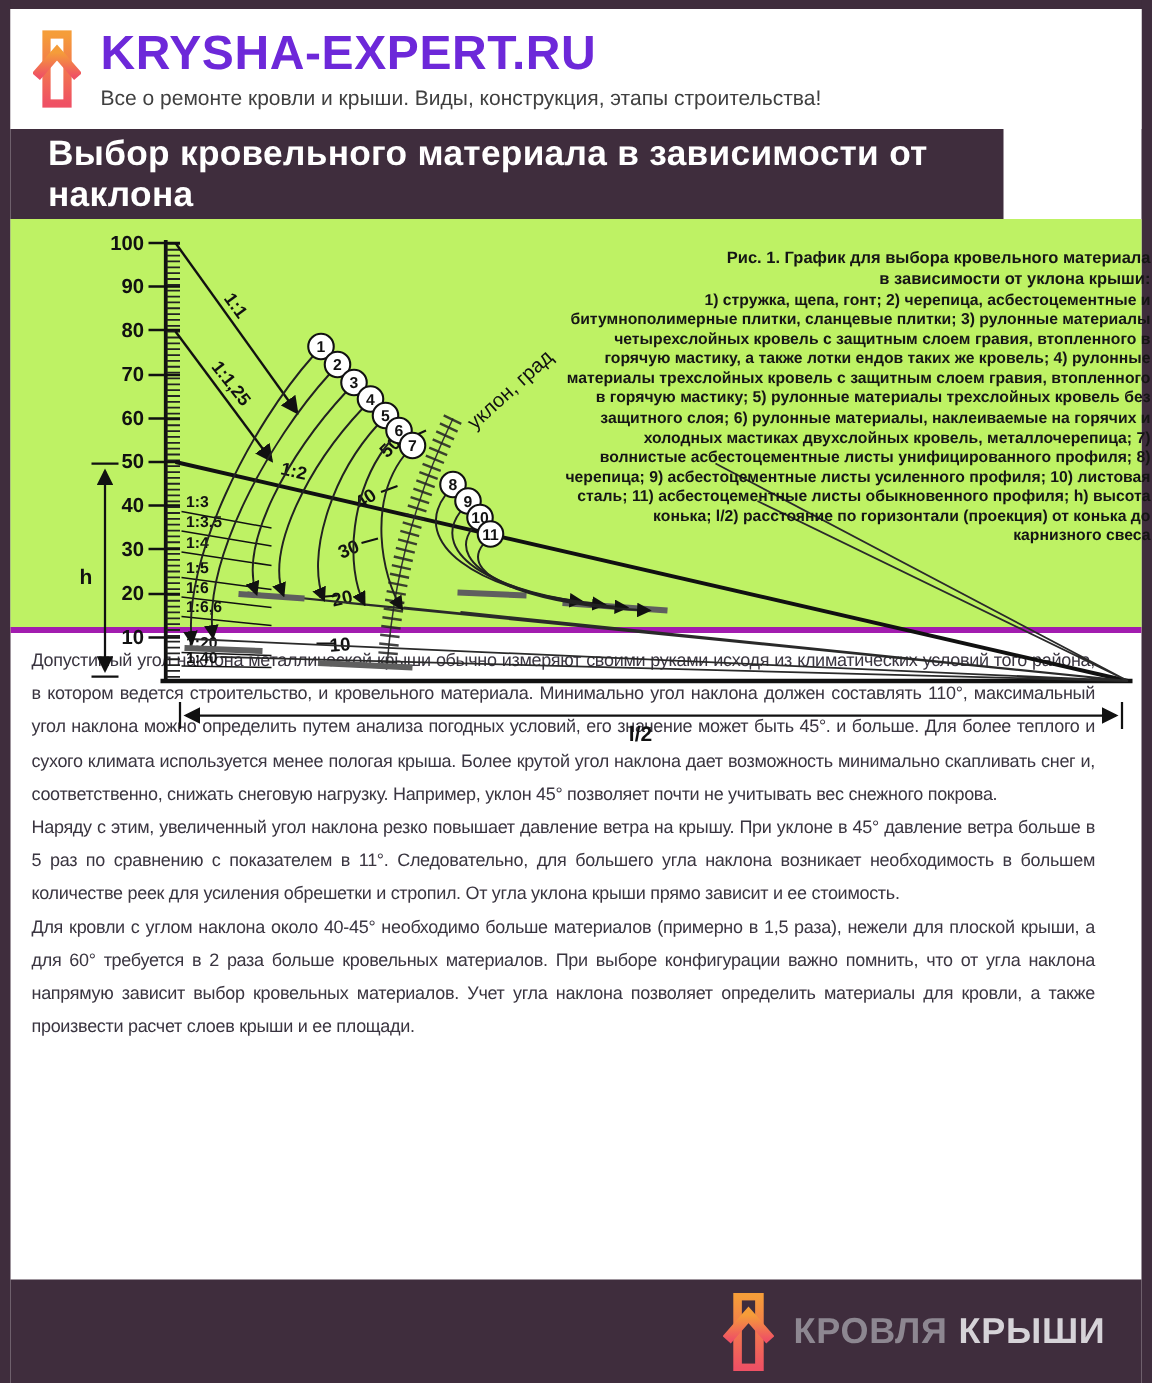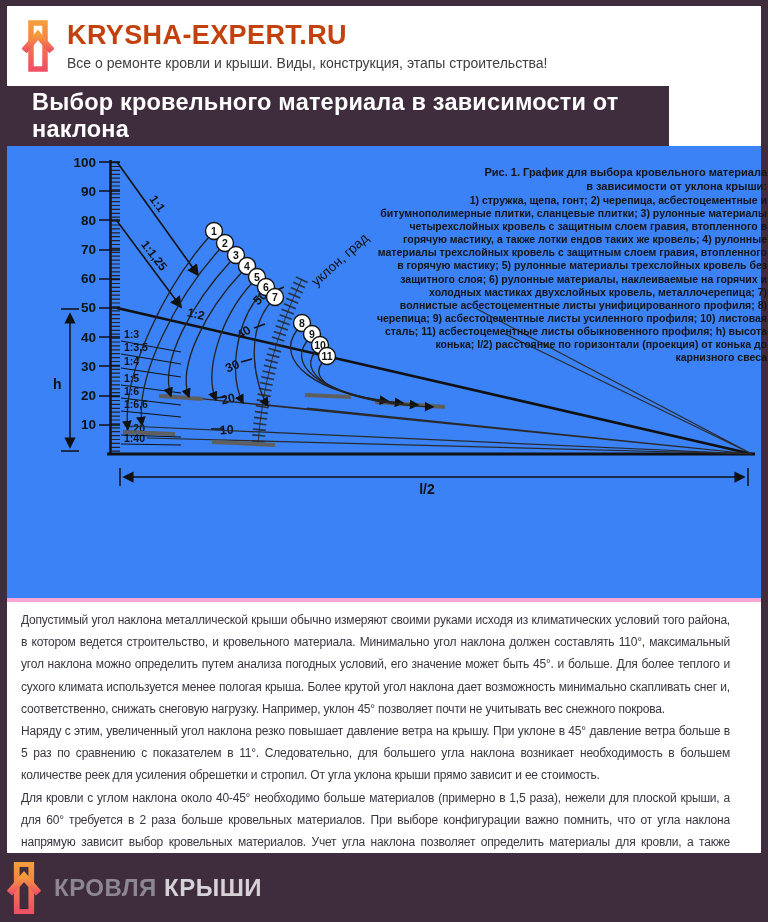--- a/index.html
+++ b/index.html
@@ -12,40 +12,40 @@
   html,body{margin:0;padding:0}
   body{width:768px;height:922px;position:relative;background:#fff;
        font-family:"Liberation Sans",sans-serif;overflow:hidden}
   .page{position:absolute;inset:0;background:var(--paper);
         border-top:6px solid var(--frame);
         border-left:7px solid var(--frame);
         border-right:7px solid var(--frame)}
   
   .hdr{height:80px;display:flex;align-items:center;gap:13px;padding-left:15px;background:#fff}
   .hdr .logo{flex:0 0 auto}
-  .site-name{font-size:27px;font-weight:bold;color:#c2410c;letter-spacing:.4px;line-height:1.05}
+  .site-name{font-size:32px;font-weight:bold;color:#6d28d9;letter-spacing:.4px;line-height:1.05}
   .tagline{font-size:14px;color:#404040;margin-top:5px}
   
   .title-bar{height:60px;background:var(--frame);color:#fff;display:flex;align-items:center;
              padding-left:25px;margin-right:92px;font-size:23.5px;font-weight:bold;letter-spacing:.2px}
   
-  .figure{height:456px;position:relative;background:#3b82f6;border-bottom:4px solid #f9a8d4}
+  .figure{height:276px;position:relative;background:#bef264;border-bottom:4px solid #a21caf}
   .figure svg{display:block}
   .caption{position:absolute;left:368px;top:20px;width:392px;text-align:right;color:var(--cap)}
   .cap-t{font-weight:bold;font-size:11px;line-height:13.5px}
   .cap-b{font-weight:bold;font-size:10.5px;line-height:13.1px;margin-top:1px}
   .dg{font-family:"Liberation Sans",sans-serif}
   .dg text{fill:#111}
   
   .article{height:353px;padding:7px 31px 0 14px;font-size:12px;line-height:22.2px;
            text-align:justify;color:var(--ink);letter-spacing:-.2px}
   .article p{margin:0}
   
   .ftr{position:absolute;left:0;right:0;bottom:0;height:69px;background:var(--frame);
-       display:flex;align-items:center;gap:13px;padding-right:24px}
+       display:flex;align-items:center;justify-content:flex-end;gap:13px;padding-right:24px}
   .brand{font-size:24px;font-weight:bold;letter-spacing:.5px;white-space:nowrap}
   .brand .w1{color:var(--brand-gray)}
   .brand .w2{color:var(--brand-light)}
   .gs1{stop-color:var(--logo-top)} .gs2{stop-color:var(--logo-bottom)}
 </style>
 </head>
 <body>
 
 <div class="page">
 

